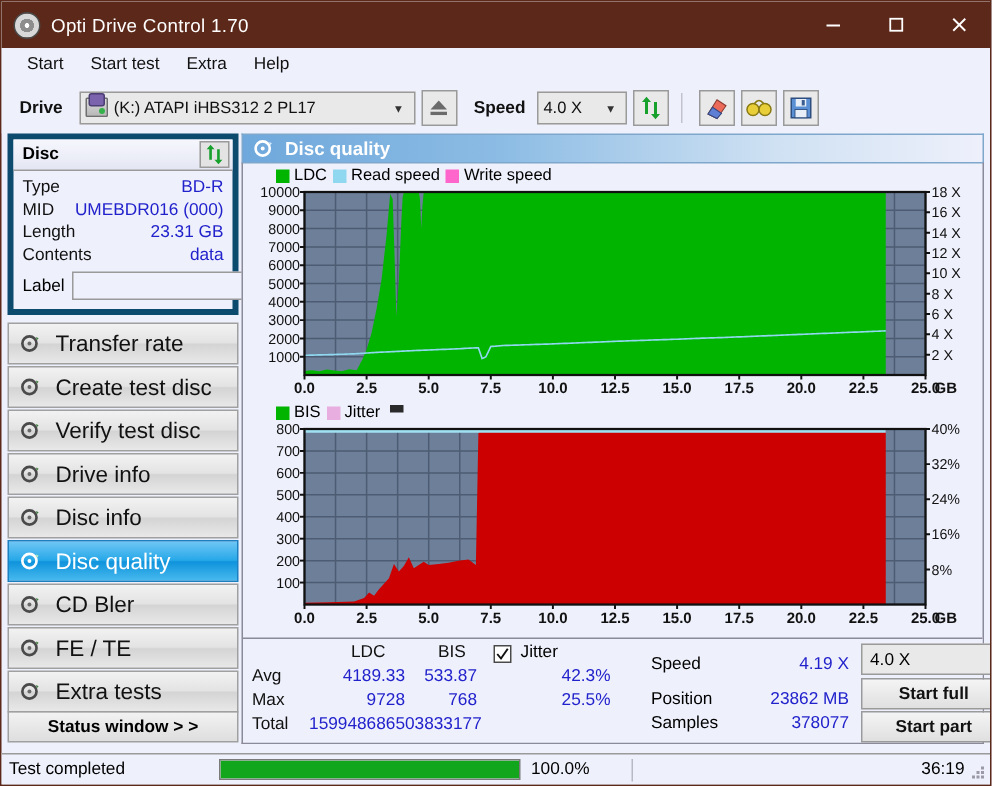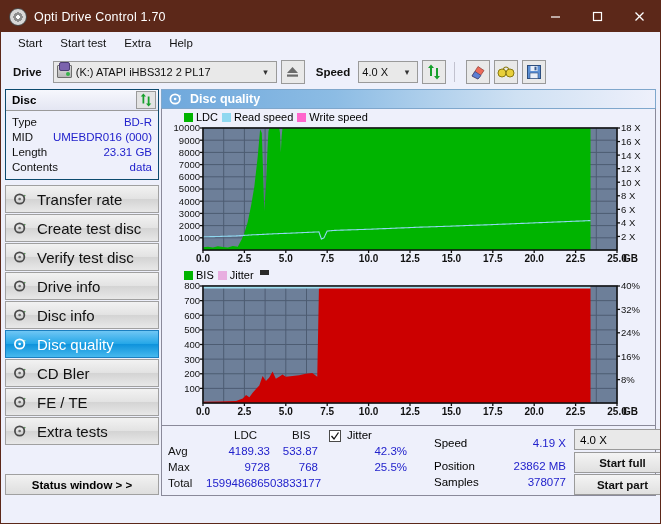--- a/index.html
+++ b/index.html
@@ -87,21 +87,21 @@
 
   
   .body{
     position:absolute; left:0; top:88px; right:0; bottom:27px;
     display:flex;
   }
   .sidebar{ width:158px; padding:0 0 0 4px; position:relative; }
   .content{ flex:1; padding:0 4px 0 2px; position:relative; }
 
   
-  .panel{ border:1px solid #0c4a6e; background:#eef0fb; }
+  .panel{ border:4px solid #0c4a6e; background:#eef0fb; }
   .panel-hd{
     height:21px; display:flex;align-items:center;
     background:linear-gradient(#f6f7fd,#e4e6f3);
     border-bottom:1px solid #9a9a9a; padding-left:6px; position:relative;
   }
   .panel-hd b{ font-size:11.5px; }
   .hd-btn{
     position:absolute;right:2px;top:1px;width:20px;height:18px;
     background:#e3e3e3;border:1px solid #9a9a9a;
     display:flex;align-items:center;justify-content:center;
@@ -320,20 +320,31 @@
             <span class="k">MID</span>
             <span class="v">UMEBDR016 (000)</span>
           </div>
           <div class="drow">
             <span class="k">Length</span>
             <span class="v">23.31 GB</span>
           </div>
           <div class="drow">
             <span class="k">Contents</span>
             <span class="v">data</span>
+          </div>
+          <div class="labelrow">
+            <span class="k">Label</span>
+            <input class="lbl-input" type="text" value="" style="">
+            <div class="cd-btn">
+              <svg width="16" height="16" viewBox="0 0 16 16">
+                <circle cx="8" cy="8" r="7" fill="#e8e07a" stroke="#9a9340" stroke-width="1"></circle>
+                <circle cx="8" cy="8" r="3.4" fill="#f6f3c8" stroke="#9a9340" stroke-width="0.7"></circle>
+                <circle cx="8" cy="8" r="1.3" fill="#d9d9d9" stroke="#8a8a6a" stroke-width="0.5"></circle>
+              </svg>
+            </div>
           </div>
         </div>
       </div>
 
       <div class="navlist">
         <div class="navbtn">
           <svg width="15" height="14" viewBox="0 0 16 16">
               <circle cx="7" cy="8" r="5.4" fill="none" stroke="#4a4a4a" stroke-width="2"></circle>
               <circle cx="7" cy="8" r="1.5" fill="#6a6a6a"></circle>
               <path d="M12 3 l2 1 -1.4 1.6 z" fill="#3a7a3a"></path>
@@ -685,13 +696,32 @@
 
             </div>
             <div class="act-btn" style="top:26px">Start full</div>
             <div class="act-btn" style="top:48px">Start part</div>
           </div>
         </div>
       </div>
     </div>
   </div>
 
+  <div class="statusbar">
+    <span class="sb-text">Test completed</span>
+    <div class="sb-prog">
+      <i id="progfill" style="width: 100%;"></i>
+    </div>
+    <span class="sb-pct">100.0%</span>
+    <span class="sb-div"></span>
+    <span class="sb-time">36:19</span>
+    <svg class="grip" viewBox="0 0 12 12">
+      <g fill="#9a9aa8">
+        <rect x="8" y="8" width="2" height="2"></rect>
+          <rect x="5" y="8" width="2" height="2"></rect>
+        <rect x="8" y="5" width="2" height="2"></rect>
+          <rect x="2" y="8" width="2" height="2"></rect>
+        <rect x="5" y="5" width="2" height="2"></rect>
+          <rect x="8" y="2" width="2" height="2"></rect>
+      </g>
+    </svg>
+  </div>
 </div>
 
 </body></html>

